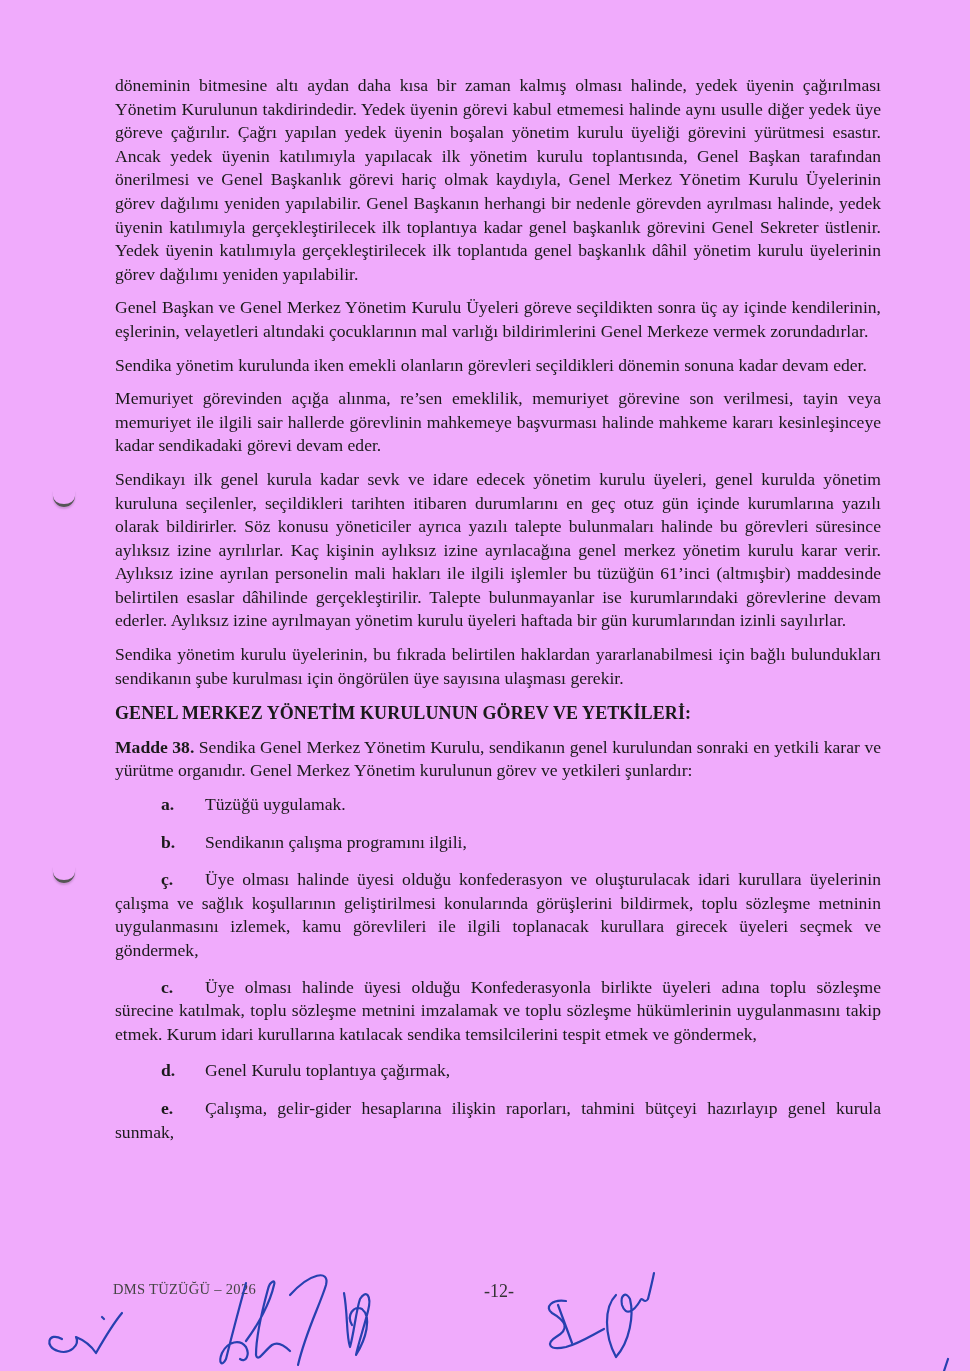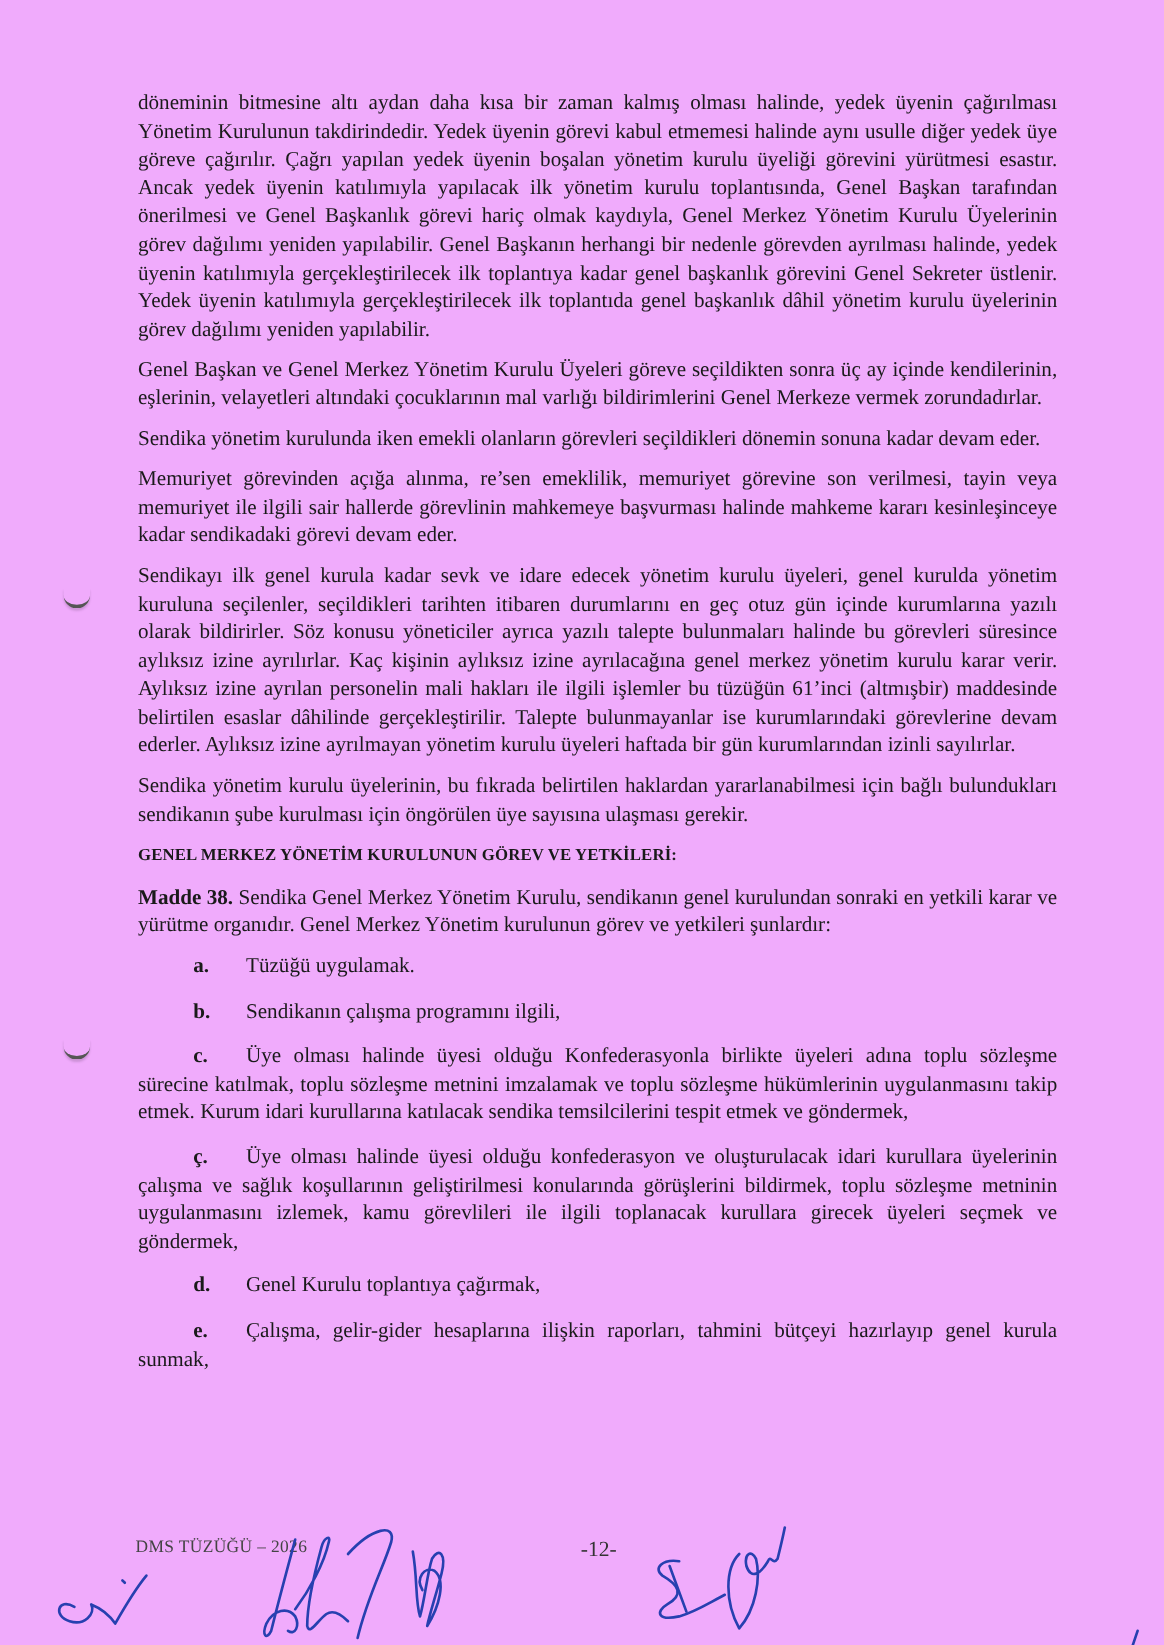--- a/index.html
+++ b/index.html
@@ -11,21 +11,21 @@
     color: #1a1a1a;
   }
   .content {
     position: absolute; left: 115px; top: 74px; width: 766px;
     font-size: 17.6px; line-height: 23.6px;
   }
   .content p {
     margin: 0 0 10px 0; text-align: justify;
   }
   .heading {
-    font-weight: bold; font-size: 14px; margin: 12px 0 10px 0 !important;
+    font-weight: bold; font-size: 18px; margin: 12px 0 10px 0 !important;
     text-align: left !important; letter-spacing: 0.1px;
   }
   .article-no { font-weight: bold; }
   .item-short {
     margin: 0 0 14px 0 !important; padding-left: 46px;
   }
   .item-short .lbl, .item-long .lbl {
     font-weight: bold; display: inline-block; width: 44px;
   }
   .item-long {
@@ -62,22 +62,22 @@
     <p>Memuriyet görevinden açığa alınma, re’sen emeklilik, memuriyet görevine son verilmesi, tayin veya memuriyet ile ilgili sair hallerde görevlinin mahkemeye başvurması halinde mahkeme kararı kesinleşinceye kadar sendikadaki görevi devam eder.</p>
     <p>Sendikayı ilk genel kurula kadar sevk ve idare edecek yönetim kurulu üyeleri, genel kurulda yönetim kuruluna seçilenler, seçildikleri tarihten itibaren durumlarını en geç otuz gün içinde kurumlarına yazılı olarak bildirirler. Söz konusu yöneticiler ayrıca yazılı talepte bulunmaları halinde bu görevleri süresince aylıksız izine ayrılırlar. Kaç kişinin aylıksız izine ayrılacağına genel merkez yönetim kurulu karar verir. Aylıksız izine ayrılan personelin mali hakları ile ilgili işlemler bu tüzüğün 61’inci (altmışbir) maddesinde belirtilen esaslar dâhilinde gerçekleştirilir. Talepte bulunmayanlar ise kurumlarındaki görevlerine devam ederler. Aylıksız izine ayrılmayan yönetim kurulu üyeleri haftada bir gün kurumlarından izinli sayılırlar.</p>
     <p>Sendika yönetim kurulu üyelerinin, bu fıkrada belirtilen haklardan yararlanabilmesi için bağlı bulundukları sendikanın şube kurulması için öngörülen üye sayısına ulaşması gerekir.</p>
 
     <p class="heading">GENEL MERKEZ YÖNETİM KURULUNUN GÖREV VE YETKİLERİ:</p>
 
     <p><span class="article-no">Madde 38.</span><span> Sendika Genel Merkez Yönetim Kurulu, sendikanın genel kurulundan sonraki en yetkili karar ve yürütme organıdır. Genel Merkez Yönetim kurulunun görev ve yetkileri şunlardır:</span></p>
 
     <p class="item-short"><span class="lbl">a.</span><span>Tüzüğü uygulamak.</span></p>
     <p class="item-short"><span class="lbl">b.</span><span>Sendikanın çalışma programını ilgili,</span></p>
+    <p class="item-long"><span class="lbl">ç.</span><span>Üye olması halinde üyesi olduğu konfederasyon ve oluşturulacak idari kurullara üyelerinin çalışma ve sağlık koşullarının geliştirilmesi konularında görüşlerini bildirmek, toplu sözleşme metninin uygulanmasını izlemek, kamu görevlileri ile ilgili toplanacak kurullara girecek üyeleri seçmek ve göndermek,</span></p>
     <p class="item-long"><span class="lbl">c.</span><span>Üye olması halinde üyesi olduğu Konfederasyonla birlikte üyeleri adına toplu sözleşme sürecine katılmak, toplu sözleşme metnini imzalamak ve toplu sözleşme hükümlerinin uygulanmasını takip etmek. Kurum idari kurullarına katılacak sendika temsilcilerini tespit etmek ve göndermek,</span></p>
-    <p class="item-long"><span class="lbl">ç.</span><span>Üye olması halinde üyesi olduğu konfederasyon ve oluşturulacak idari kurullara üyelerinin çalışma ve sağlık koşullarının geliştirilmesi konularında görüşlerini bildirmek, toplu sözleşme metninin uygulanmasını izlemek, kamu görevlileri ile ilgili toplanacak kurullara girecek üyeleri seçmek ve göndermek,</span></p>
     <p class="item-short"><span class="lbl">d.</span><span>Genel Kurulu toplantıya çağırmak,</span></p>
     <p class="item-long"><span class="lbl">e.</span><span>Çalışma, gelir-gider hesaplarına ilişkin raporları, tahmini bütçeyi hazırlayıp genel kurula sunmak,</span></p>
   </div>
 
   <div class="footer-left">DMS TÜZÜĞÜ – 2026</div>
   <div class="footer-page">-12-</div>
 
   <svg class="sig" viewBox="0 0 970 116">
     <g>
       <path d="M62 84 C48 76 44 92 58 96 C70 100 80 90 76 82 C86 86 92 92 96 98 C104 84 112 70 122 58"></path>

